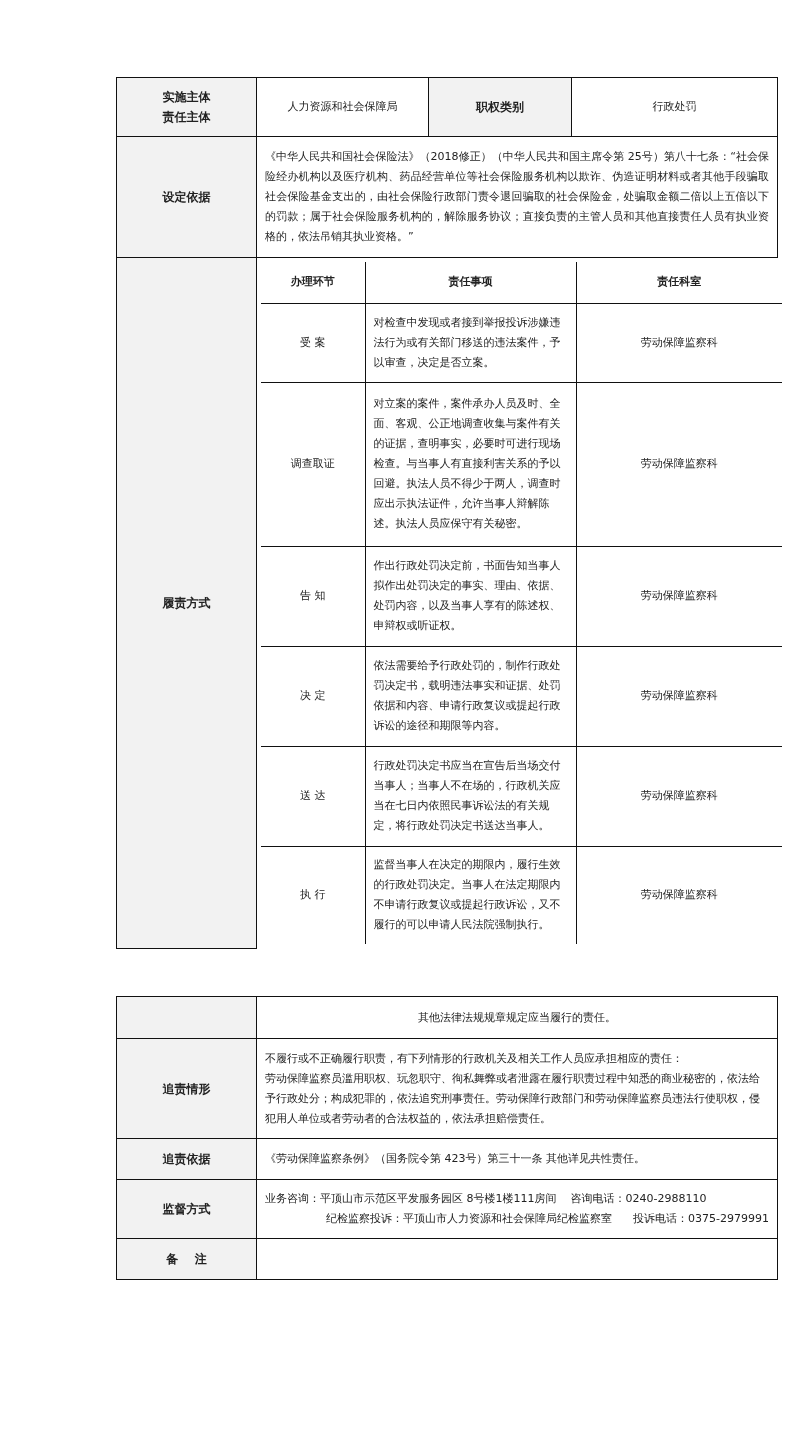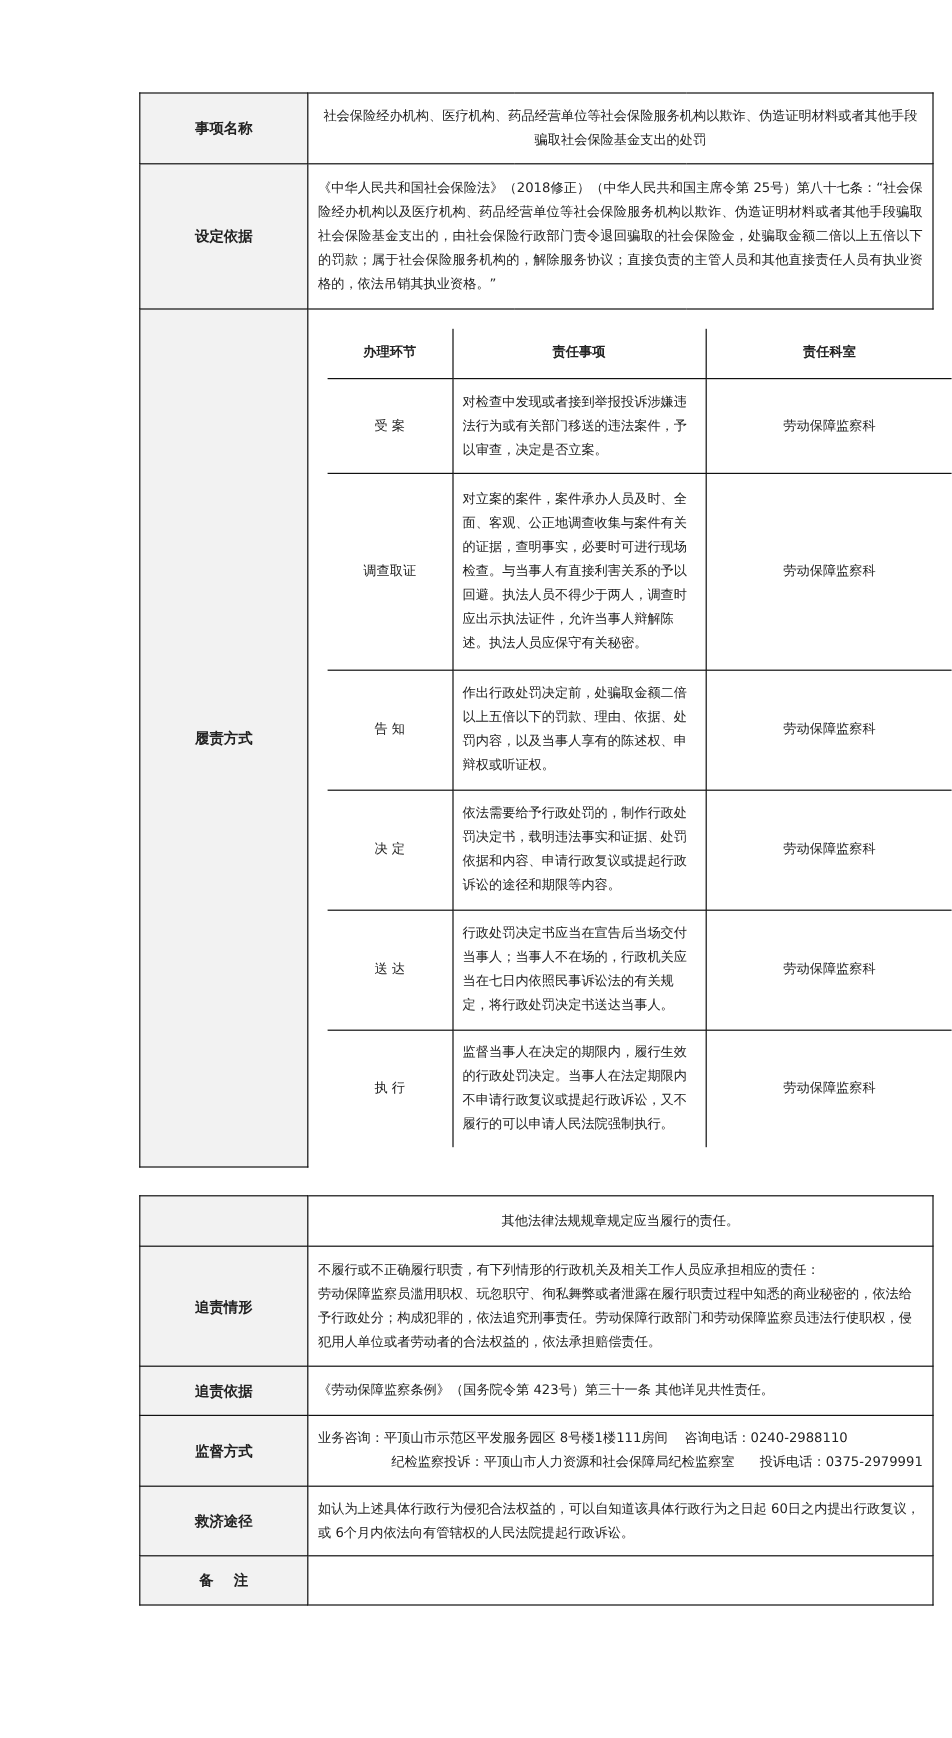--- a/index.html
+++ b/index.html
@@ -2,21 +2,21 @@
 <html><head>
 <meta charset="utf-8">
 <style>
   html, body { margin: 0; padding: 0; background: #ffffff; }
   body { width: 793px; height: 1448px; position: relative; font-family: "DejaVu Sans", "Liberation Sans", sans-serif; color: #222; }
   table { border-collapse: collapse; position: absolute; left: 116px; width: 661px; table-layout: fixed; }
   td { border: 1.5px solid #111; font-size: 11px; line-height: 20px; vertical-align: middle; padding: 0; }
   .lbl { background: #f2f2f2; font-weight: bold; text-align: center; font-size: 12px; color: #222; }
   .center { text-align: center; }
   .txt { padding: 6px 8px; }
-  .inner-td { padding: 16px; border: none; }
+  .inner-td { padding: 4px; border: none; }
   .inner { position: static; width: 100%; border-collapse: collapse; table-layout: fixed; }
   .inner td { border: 1.5px solid #111; }
   .inner tr:first-child td { border-top: none; }
   .inner tr:last-child td { border-bottom: none; }
   .inner td:first-child { border-left: none; }
   .inner td:last-child { border-right: none; }
   .hdr { font-weight: bold; text-align: center; }
   .dutytxt { padding: 4px 8px; }
   .multiline span { display: block; }
 </style>
@@ -24,23 +24,28 @@
 <body>
 
 <table style="top:77px;">
   <colgroup>
     <col style="width:140px">
       <col style="width:172px">
       <col style="width:143px">
       <col style="width:206px">
   </colgroup>
   <tbody>
-  <tr style="height:59px;">
-    <td class="lbl">事项名称</td>
-    <td colspan="3" class="center txt">社会保险经办机构、医疗机构、药品经营单位等社会保险服务机构以欺诈、伪造证明材料或者其他手段骗取社会保险基金支出的处罚</td>
+      <tr style="height:59px;">
+    <td class="lbl multiline">
+      <span>实施主体</span>
+      <span>责任主体</span>
+    </td>
+    <td class="center">人力资源和社会保障局</td>
+    <td class="lbl">职权类别</td>
+    <td class="center">行政处罚</td>
   </tr>
   <tr style="height:121px;">
     <td class="lbl">设定依据</td>
     <td colspan="3" class="txt" style="text-align:justify;">《中华人民共和国社会保险法》（2018修正）（中华人民共和国主席令第 25号）第八十七条：“社会保险经办机构以及医疗机构、药品经营单位等社会保险服务机构以欺诈、伪造证明材料或者其他手段骗取社会保险基金支出的，由社会保险行政部门责令退回骗取的社会保险金，处骗取金额二倍以上五倍以下的罚款；属于社会保险服务机构的，解除服务协议；直接负责的主管人员和其他直接责任人员有执业资格的，依法吊销其执业资格。”</td>
   </tr>
   <tr>
     <td class="lbl">履责方式</td>
     <td colspan="3" class="inner-td">
       <table class="inner">
         <colgroup>
@@ -59,21 +64,21 @@
           <td class="dutytxt">对检查中发现或者接到举报投诉涉嫌违法行为或有关部门移送的违法案件，予以审查，决定是否立案。</td>
           <td class="center">劳动保障监察科</td>
         </tr>
         <tr style="height:164px;">
           <td class="center">调查取证</td>
           <td class="dutytxt">对立案的案件，案件承办人员及时、全面、客观、公正地调查收集与案件有关的证据，查明事实，必要时可进行现场检查。与当事人有直接利害关系的予以回避。执法人员不得少于两人，调查时应出示执法证件，允许当事人辩解陈述。执法人员应保守有关秘密。</td>
           <td class="center">劳动保障监察科</td>
         </tr>
         <tr style="height:100px;">
           <td class="center">告  知</td>
-          <td class="dutytxt">作出行政处罚决定前，处骗取金额二倍以上五倍以下的罚款、理由、依据、处罚内容，以及当事人享有的陈述权、申辩权或听证权。</td>
+          <td class="dutytxt">作出行政处罚决定前，书面告知当事人拟作出处罚决定的事实、理由、依据、处罚内容，以及当事人享有的陈述权、申辩权或听证权。</td>
           <td class="center">劳动保障监察科</td>
         </tr>
         <tr style="height:100px;">
           <td class="center">决  定</td>
           <td class="dutytxt">依法需要给予行政处罚的，制作行政处罚决定书，载明违法事实和证据、处罚依据和内容、申请行政复议或提起行政诉讼的途径和期限等内容。</td>
           <td class="center">劳动保障监察科</td>
         </tr>
         <tr style="height:100px;">
           <td class="center">送  达</td>
           <td class="dutytxt">行政处罚决定书应当在宣告后当场交付当事人；当事人不在场的，行政机关应当在七日内依照民事诉讼法的有关规定，将行政处罚决定书送达当事人。</td>
@@ -112,22 +117,18 @@
     <td class="lbl">追责依据</td>
     <td class="txt">《劳动保障监察条例》（国务院令第 423号）第三十一条 其他详见共性责任。</td>
   </tr>
   <tr style="height:59px;">
     <td class="lbl">监督方式</td>
     <td class="txt">
       <div style="white-space:pre;">业务咨询：平顶山市示范区平发服务园区 8号楼1楼111房间    咨询电话：0240-2988110</div>
       <div style="white-space:pre;text-align:right;">纪检监察投诉：平顶山市人力资源和社会保障局纪检监察室      投诉电话：0375-2979991</div>
     </td>
   </tr>
-  <tr style="height:58px;">
-    <td class="lbl">救济途径</td>
-    <td class="txt">如认为上述具体行政行为侵犯合法权益的，可以自知道该具体行政行为之日起 60日之内提出行政复议，或 6个月内依法向有管辖权的人民法院提起行政诉讼。</td>
-  </tr>
   <tr style="height:41px;">
     <td class="lbl" style="white-space:pre;">备    注</td>
     <td class="txt"></td>
   </tr>
 </tbody>
   </table>
 
 </body></html>

